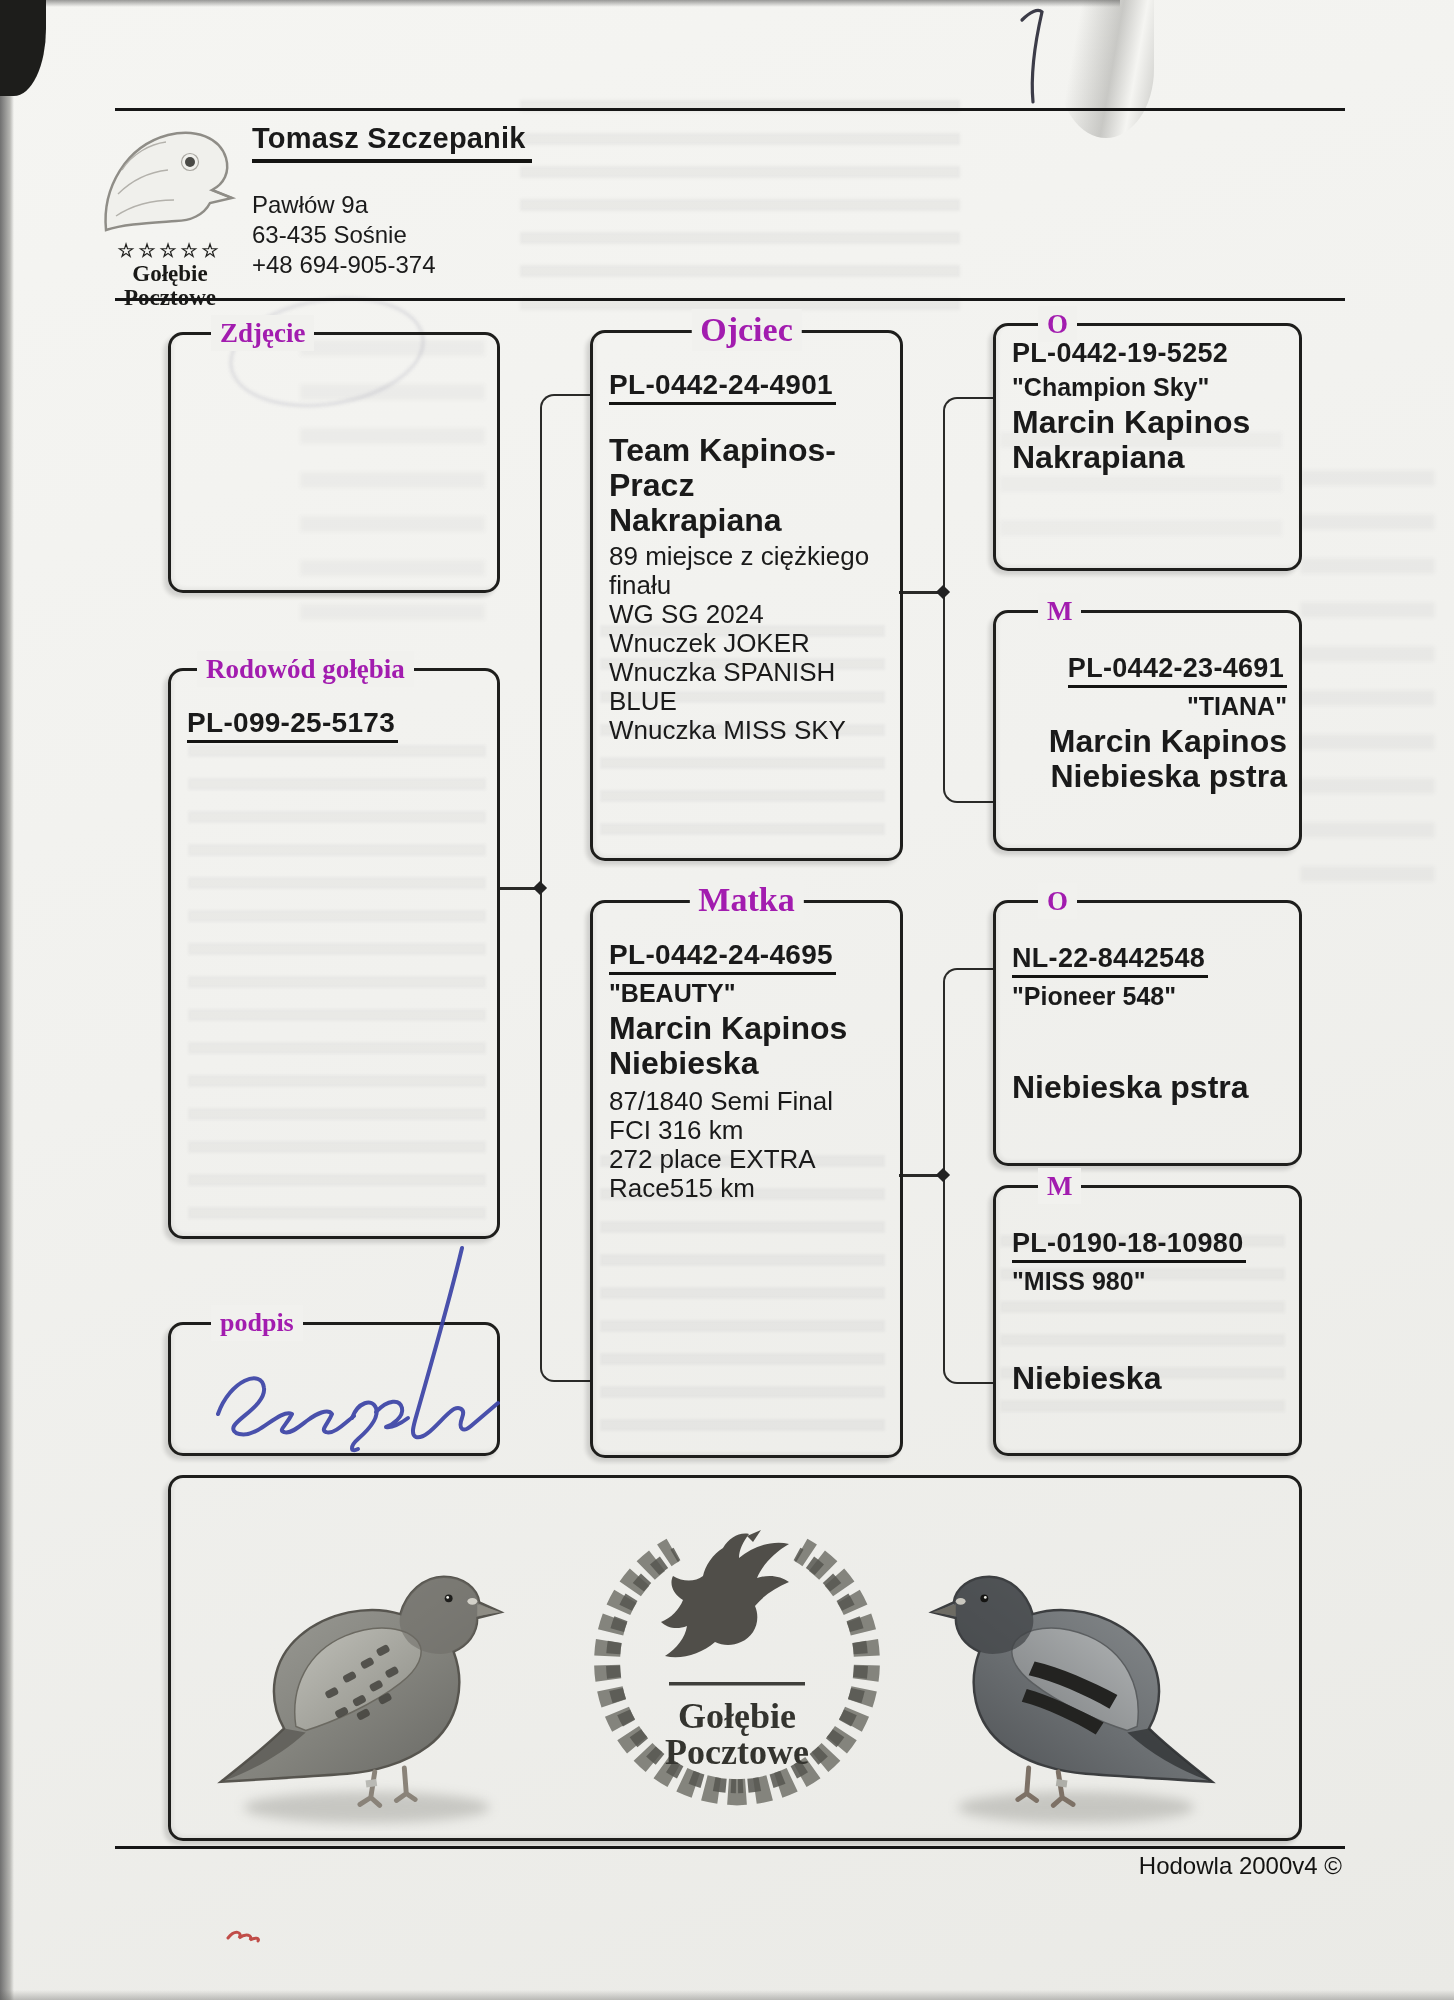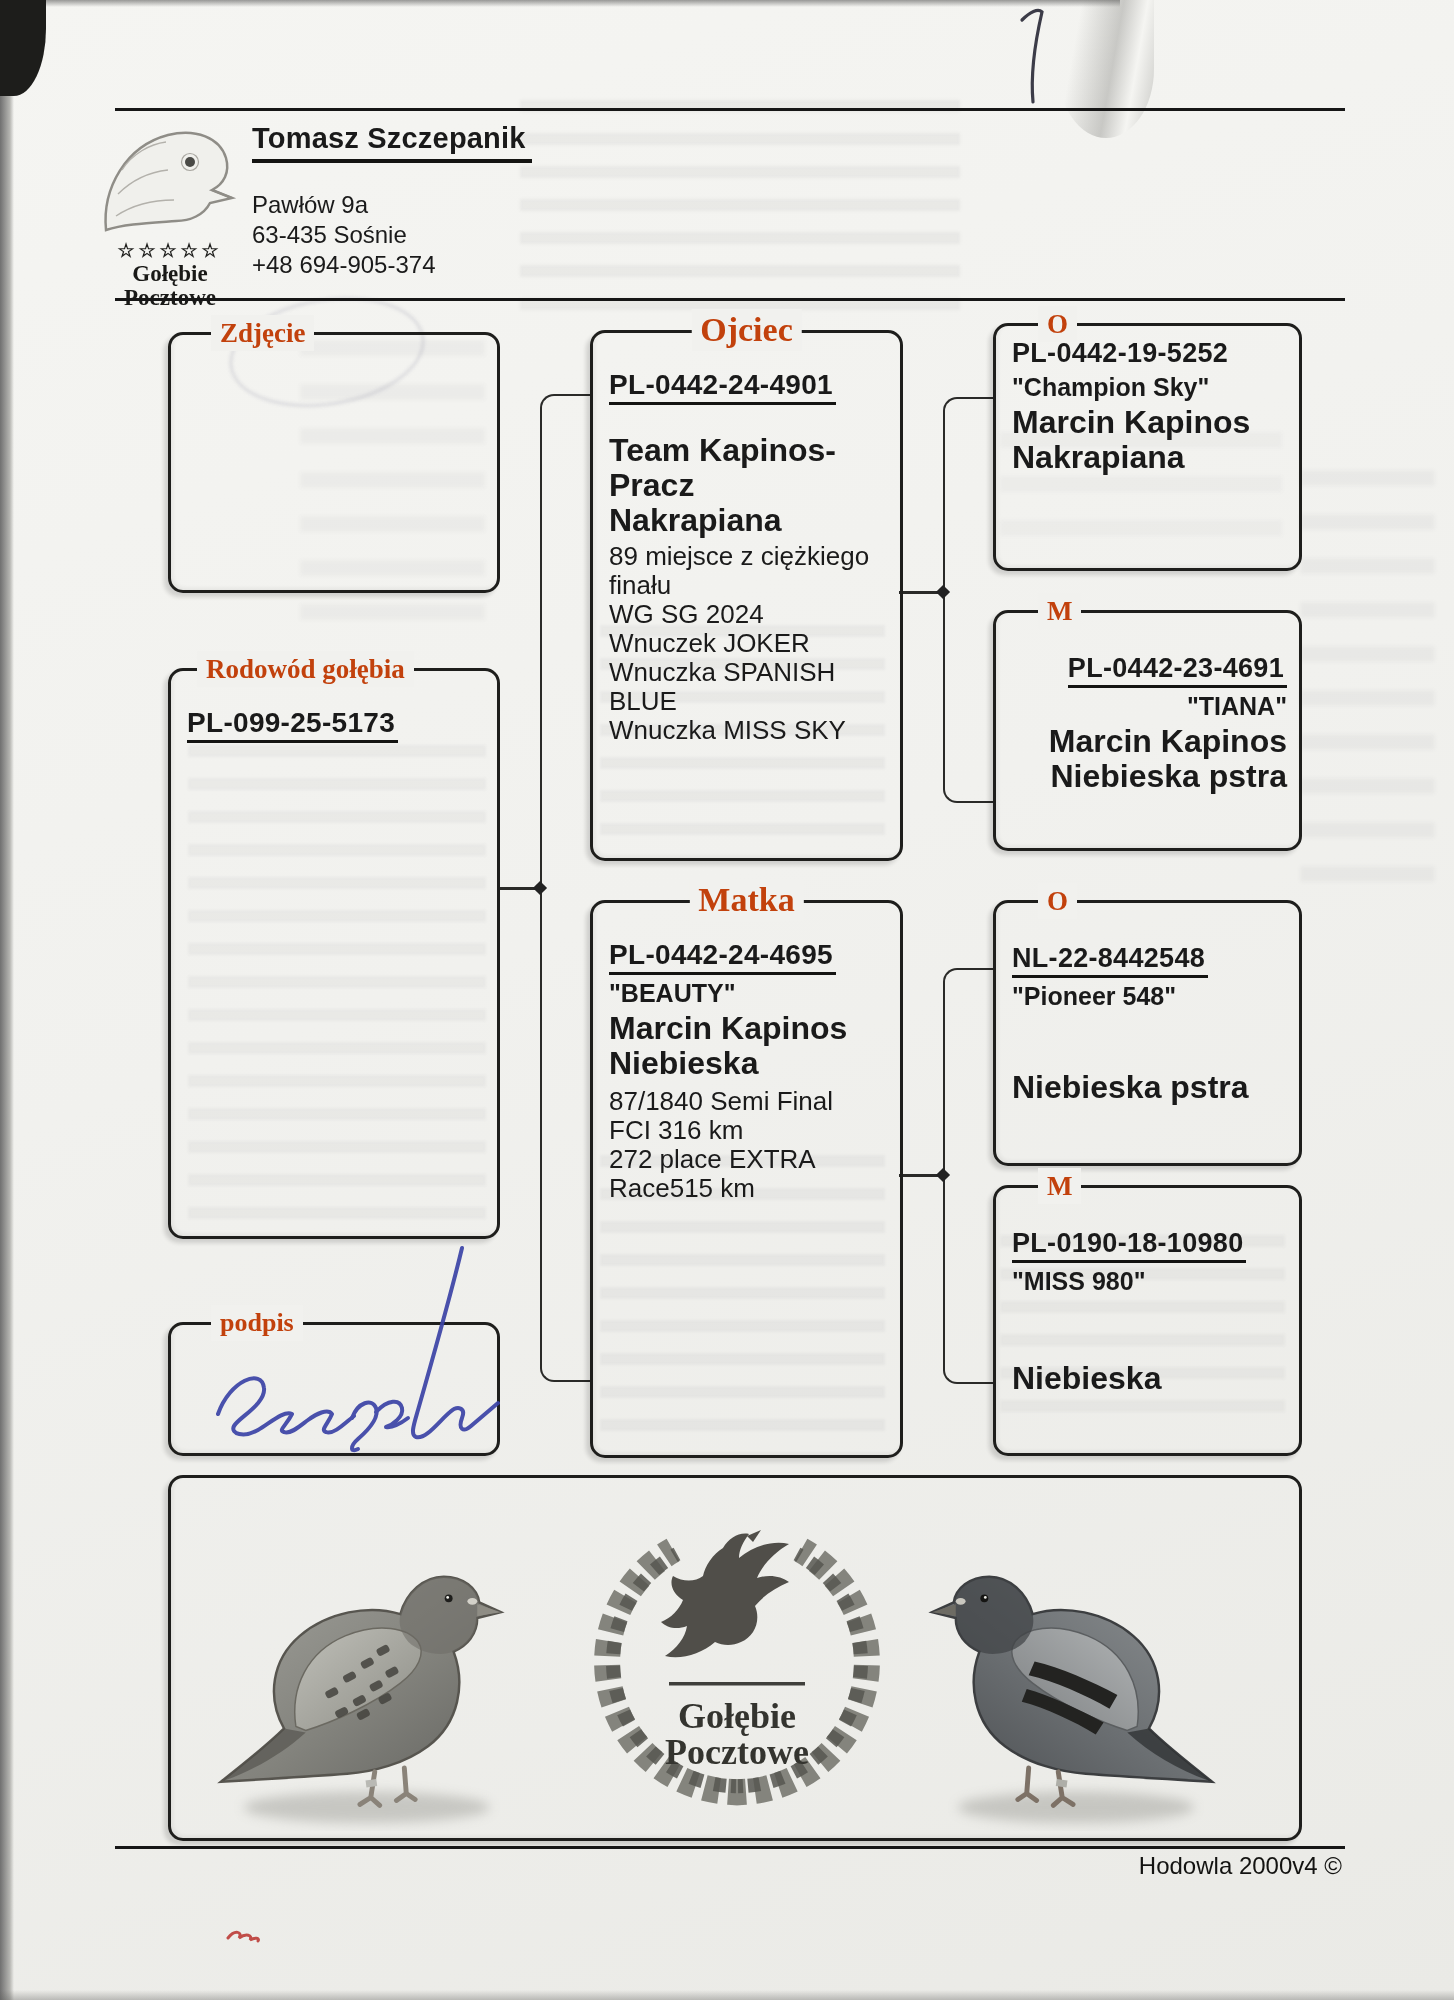--- a/index.html
+++ b/index.html
@@ -19,21 +19,21 @@
   .edge-bottom{position:absolute;left:0;bottom:0;width:100%;height:10px;
         background:linear-gradient(0deg,rgba(90,90,88,.35),rgba(90,90,88,0));}
 
   
   .rule{position:absolute;background:#161616;height:3px;}
 
   
   .fbox{position:absolute;border:3px solid #1e1e1c;border-radius:15px;
         box-shadow:-4px 4px 4px rgba(0,0,0,.14), inset 2px -2px 4px rgba(0,0,0,.06);}
   .legend{position:absolute;top:-20px;background:#f1f1ee;padding:0 9px;white-space:nowrap;
-        font-family:"Liberation Serif",serif;font-weight:bold;font-size:27px;line-height:36px;color:#c2410c;}
+        font-family:"Liberation Serif",serif;font-weight:bold;font-size:27px;line-height:36px;color:#a21caf;}
   .legend.big{font-size:34px;top:-24px;line-height:42px;left:50%;transform:translateX(-50%);}
   .content{position:relative;padding:12px 12px 0 16px;}
   .ring{font-size:28px;font-weight:bold;letter-spacing:.3px;}
   .ring .u{display:inline-block;border-bottom:3px solid #141412;padding:0 3px 1px 0;margin-top:24px;}
   .alias{font-size:25px;font-weight:bold;line-height:36px;}
   .b{font-size:32px;font-weight:bold;line-height:35px;}
   .det{font-size:26px;line-height:29px;}
 
   
   .brk{position:absolute;border:2.5px solid #2a2a28;border-right:none;border-radius:14px 0 0 14px;}

